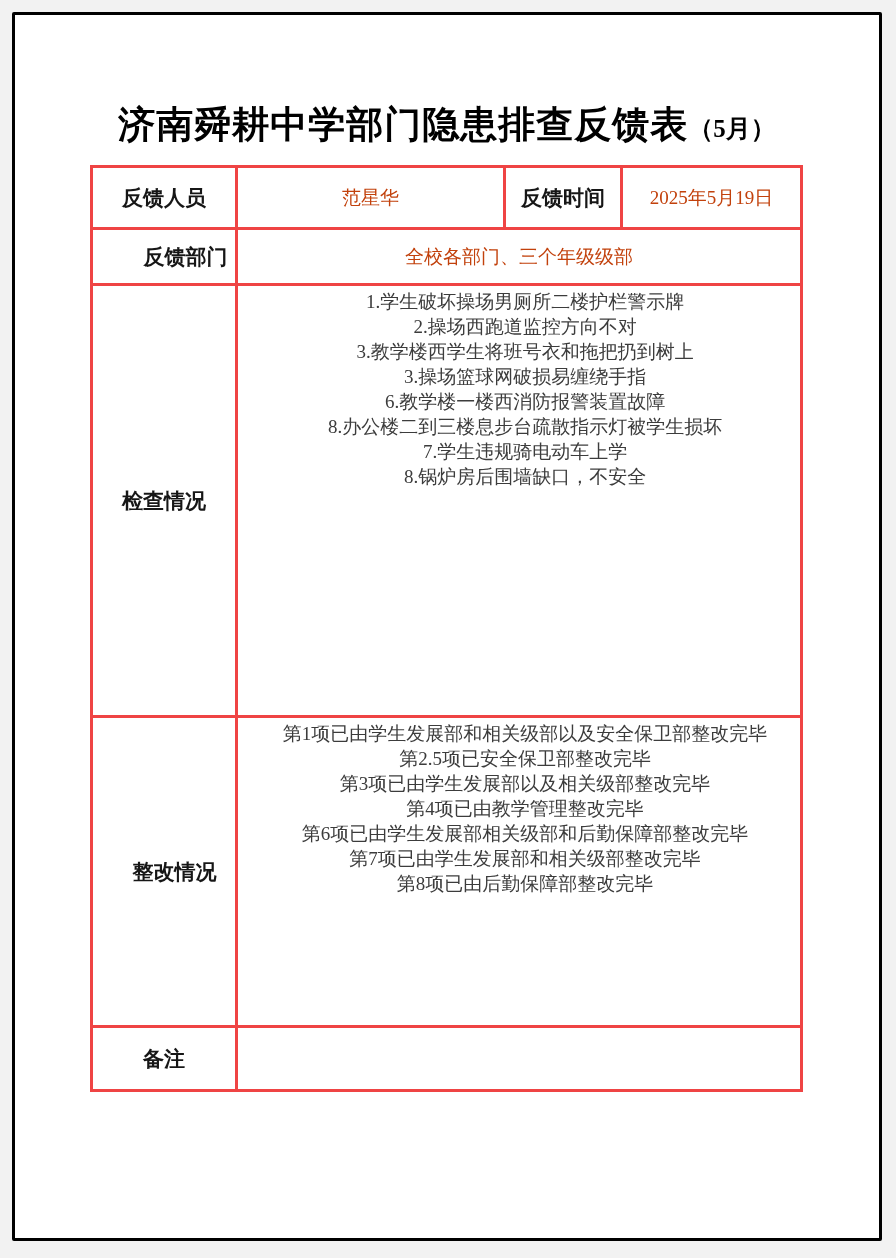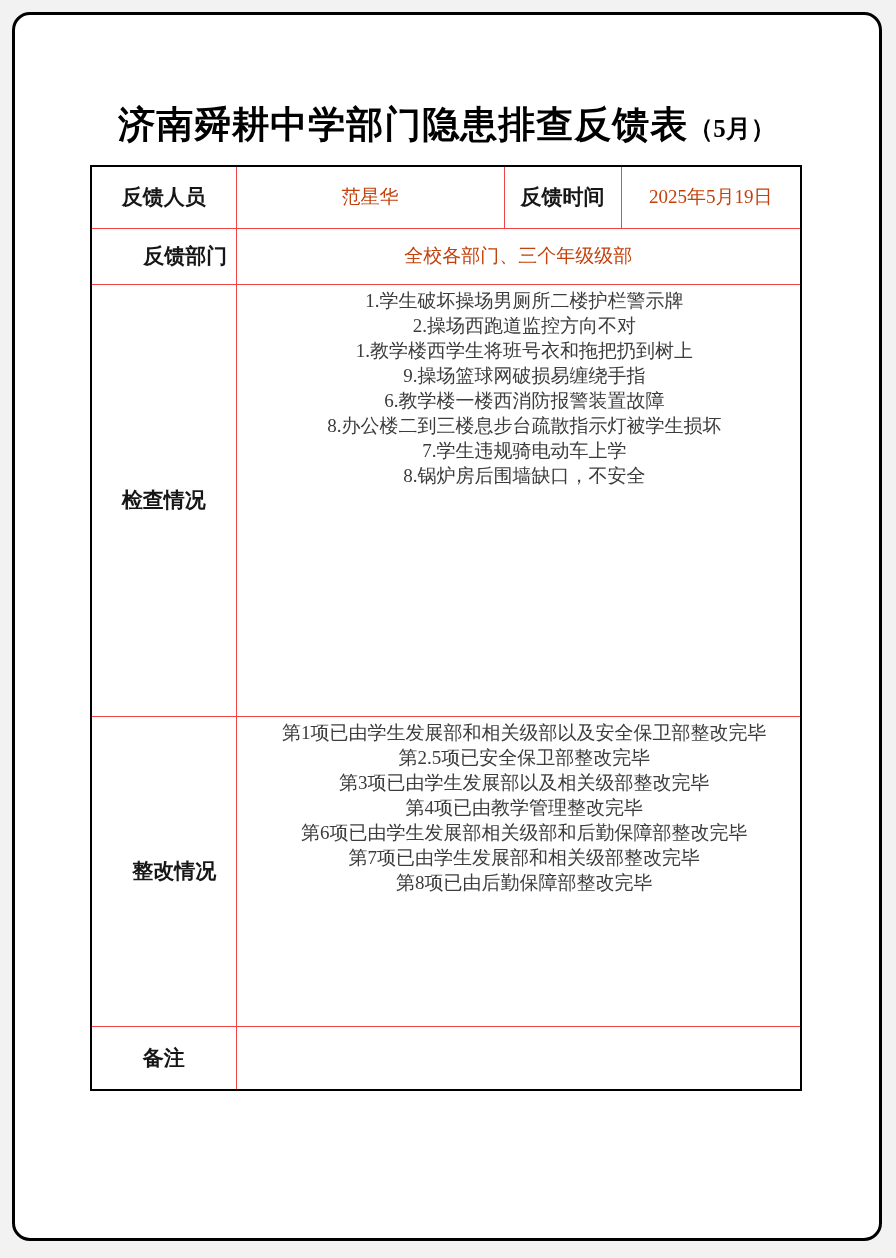--- a/index.html
+++ b/index.html
@@ -9,21 +9,21 @@
     font-family: "Liberation Serif", serif;
     overflow: hidden;
     position: relative;
   }
   .page {
     position: absolute;
     left: 12px; top: 12px;
     width: 870px; height: 1229px;
     background: #ffffff;
     border: 3px solid #000;
-    border-radius: 18px;
+    border-radius: 2px;
   }
   .title-wrap {
     position: absolute;
     top: 85px; left: 0;
     width: 100%;
     text-align: center;
     white-space: nowrap;
     color: #000;
   }
   .title-main {
@@ -39,21 +39,21 @@
   }
   table.form {
     position: absolute;
     left: 75px; top: 150px;
     width: 710px;
     border-collapse: collapse;
     table-layout: fixed;
     border: 2px solid #000;
   }
   table.form td {
-    border: 1px solid #ef4444;
+    border: 3px solid #ef4444;
     text-align: center;
   }
   .lbl {
     font-family: "Liberation Sans", sans-serif;
     font-weight: bold;
     font-size: 21px;
     color: #161616;
     text-align: center;
     vertical-align: middle;
   }
@@ -105,22 +105,22 @@
       <tr>
         <td class="lbl" style="height:56px;padding-left:43px;">反馈部门</td>
         <td class="val val-left" colspan="3">全校各部门、三个年级级部</td>
       </tr>
       <tr>
         <td class="lbl" style="height:432px;">检查情况</td>
         <td class="list-cell" colspan="3">
           <div>
               <div class="line">1.学生破坏操场男厕所二楼护栏警示牌</div>
               <div class="line">2.操场西跑道监控方向不对</div>
-              <div class="line">1.教学楼西学生将班号衣和拖把扔到树上</div>
-              <div class="line">9.操场篮球网破损易缠绕手指</div>
+              <div class="line">3.教学楼西学生将班号衣和拖把扔到树上</div>
+              <div class="line">3.操场篮球网破损易缠绕手指</div>
               <div class="line">6.教学楼一楼西消防报警装置故障</div>
               <div class="line">8.办公楼二到三楼息步台疏散指示灯被学生损坏</div>
               <div class="line">7.学生违规骑电动车上学</div>
               <div class="line">8.锅炉房后围墙缺口，不安全</div>
             </div>
         </td>
       </tr>
       <tr>
         <td class="lbl" style="height:310px;padding-left:21px;">整改情况</td>
         <td class="list-cell" colspan="3">

